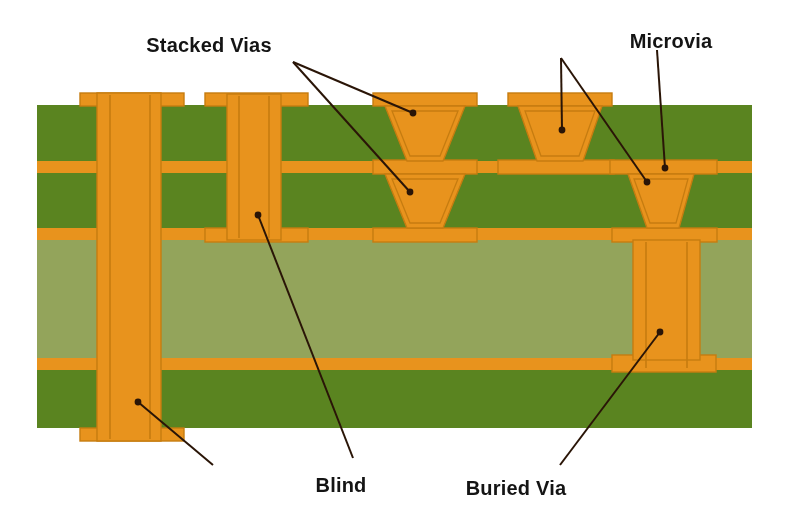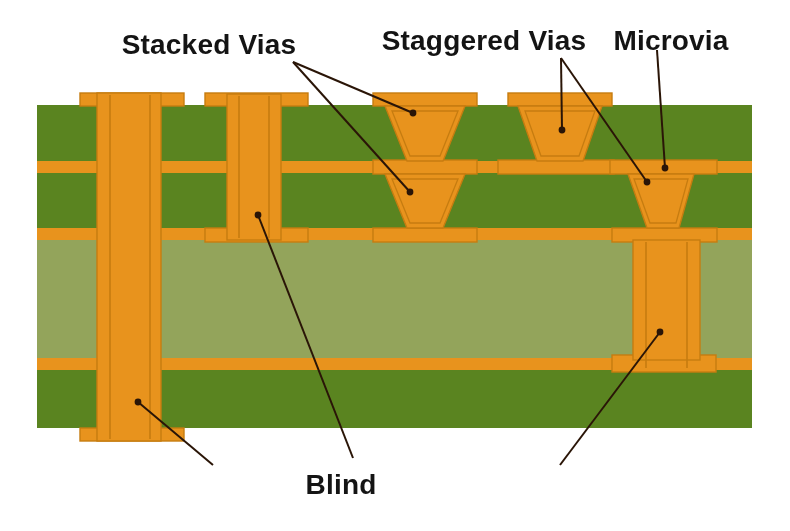--- a/index.html
+++ b/index.html
@@ -22,21 +22,21 @@
   .gd{fill:var(--outer-green);}
   .gc{fill:var(--core-green);}
   .cuflat{fill:var(--copper);}
   .cu{fill:var(--copper);stroke:var(--copper-outline);stroke-width:1.4;}
   .cul{stroke:var(--copper-outline);stroke-width:1.6;fill:none;}
   .innerline{fill:none;stroke:var(--copper-outline);stroke-width:1.3;}
   .ar{stroke:var(--arrow);stroke-width:2;fill:none;}
   .dot{fill:var(--arrow);stroke:none;}
   .callout{
     position:absolute;transform:translate(-50%,-50%);
-    font-weight:700;font-size:28px;color:var(--text);
+    font-weight:700;font-size:20px;color:var(--text);
     white-space:nowrap;letter-spacing:0.2px;
   }
 </style>
 </head>
 <body>
 
 <div class="stage">
 
   <svg width="790" height="531" viewBox="0 0 790 531">
 
@@ -116,16 +116,16 @@
 
       <line class="ar" x1="353" y1="458" x2="258" y2="215"></line>
       <circle class="dot" cx="258" cy="215" r="3.4"></circle>
 
       <line class="ar" x1="560" y1="465" x2="660" y2="332"></line>
       <circle class="dot" cx="660" cy="332" r="3.4"></circle>
     </g>
   </svg>
 
   <div class="callout" style="left:209px;top:45px;">Stacked Vias</div>
-  <div class="callout" style="left:484px;top:41px;">Staggered Vias</div>
   <div class="callout" style="left:671px;top:41px;">Microvia</div>
   <div class="callout" style="left:341px;top:485px;text-align:right;">Blind</div>
+  <div class="callout" style="left:516px;top:488px;">Buried Via</div>
 </div>
 
 </body></html>

